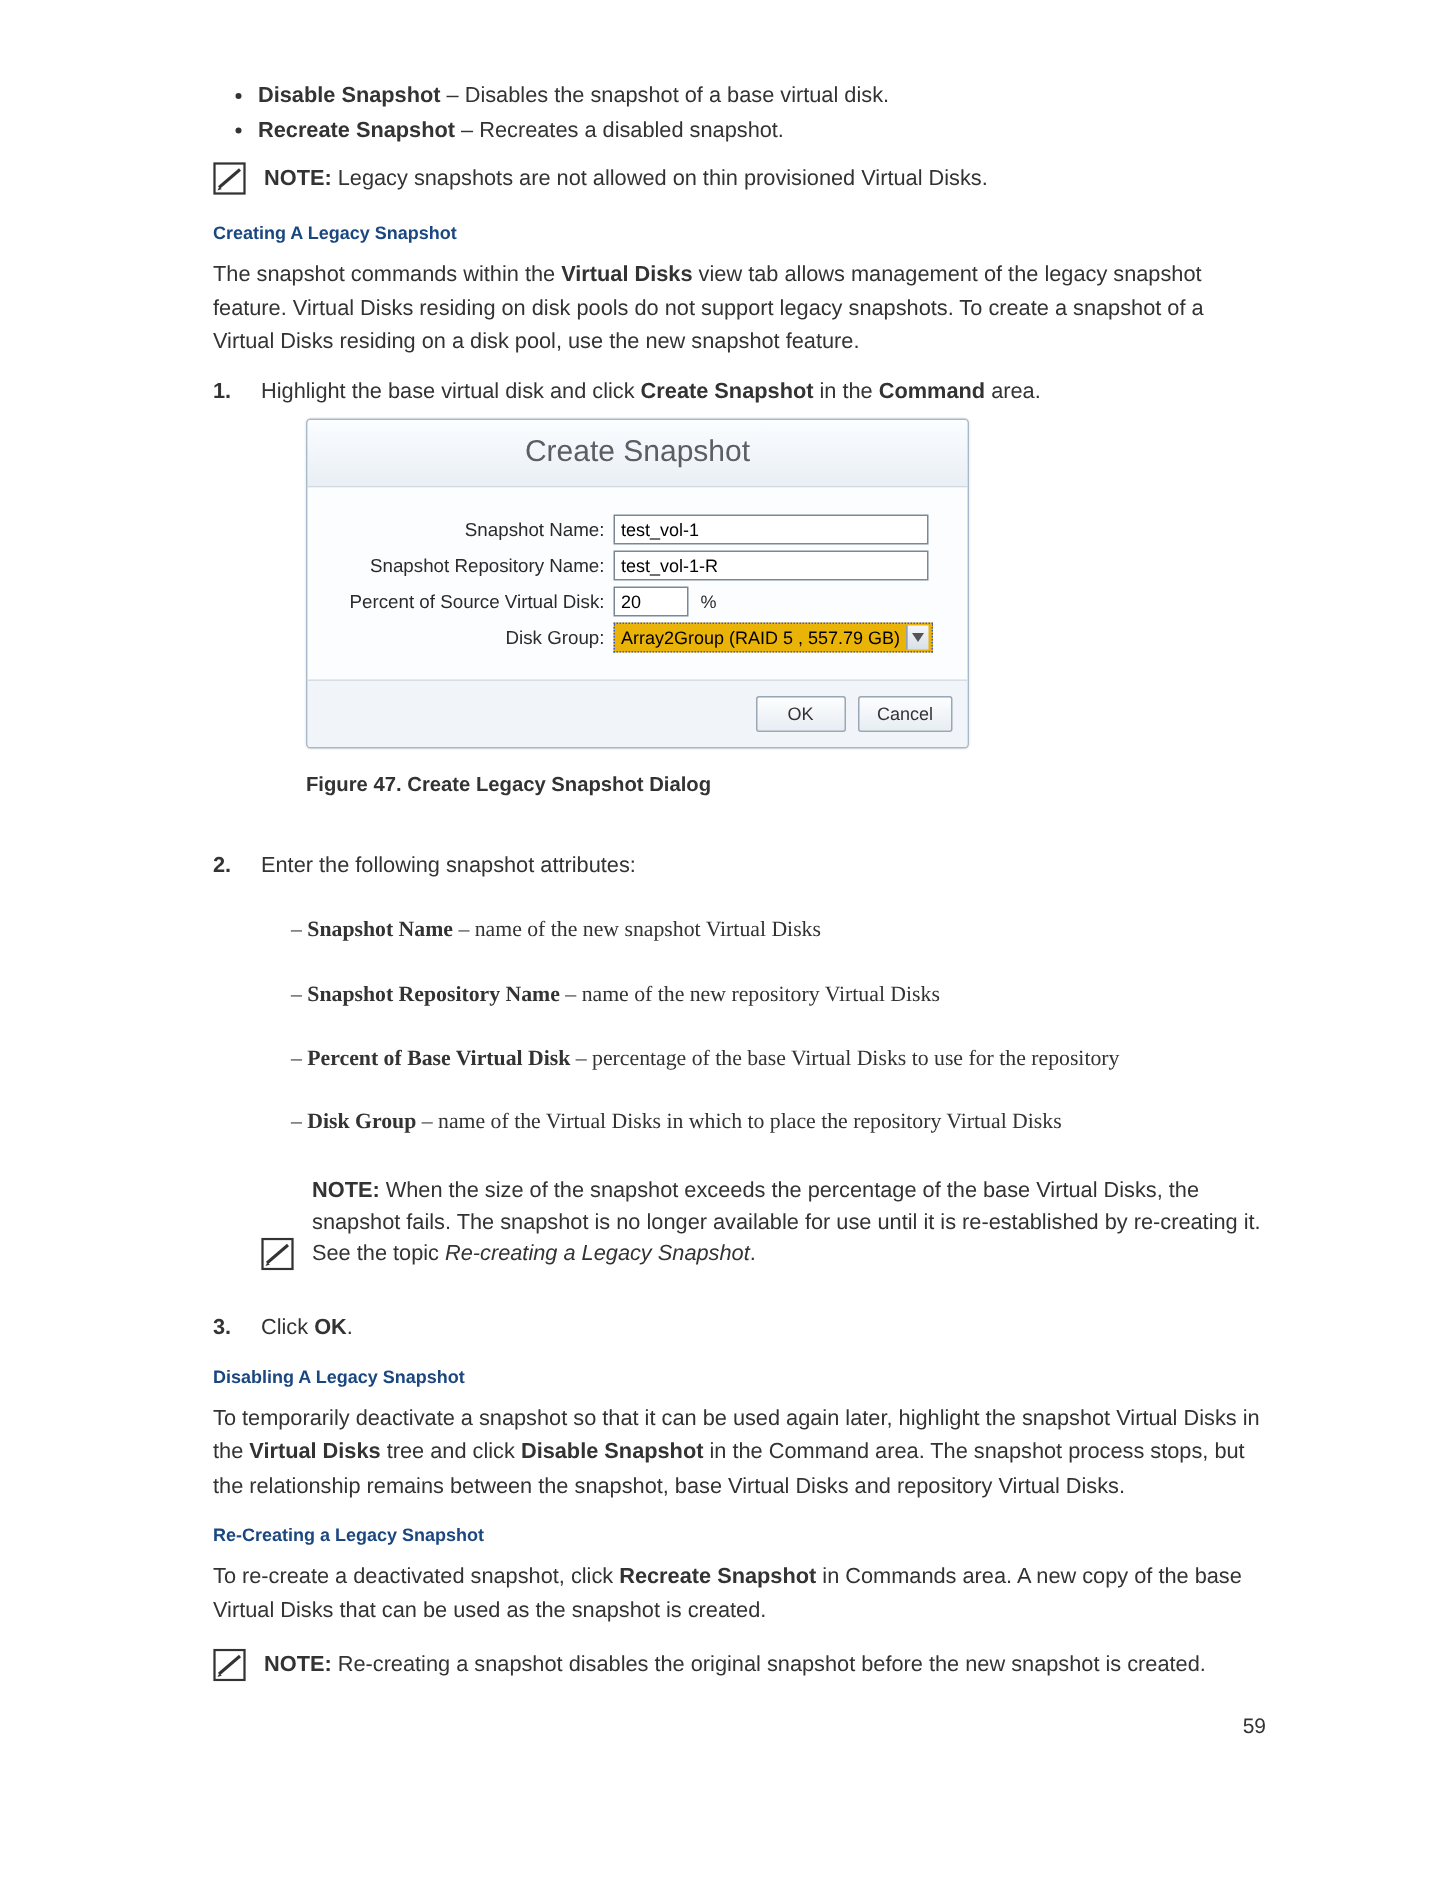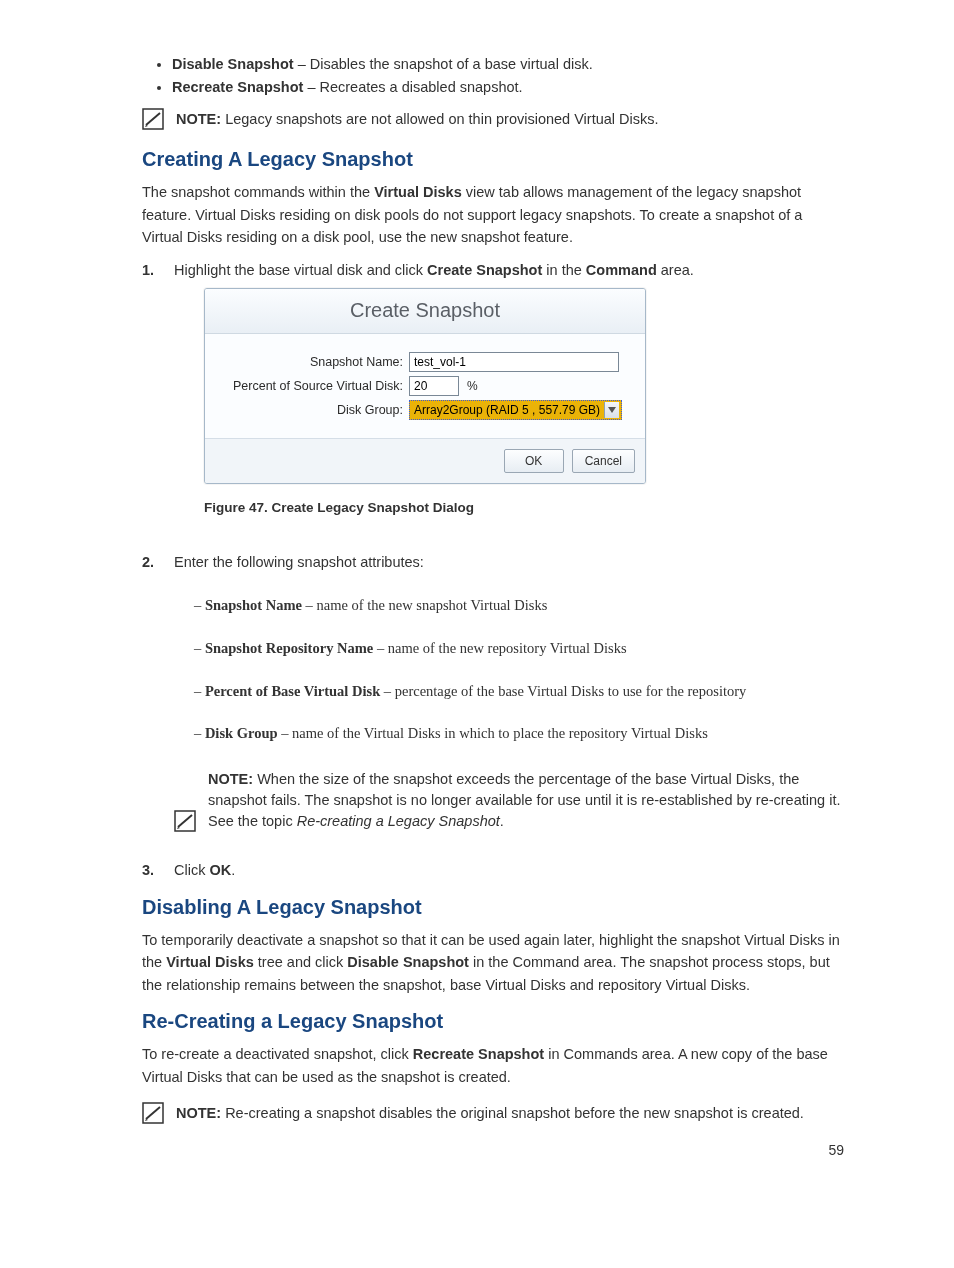--- a/index.html
+++ b/index.html
@@ -39,21 +39,21 @@
   }
   .note-icon {
     flex: 0 0 auto;
     margin-top: 2px;
   }
   .note-icon svg { display: block; }
   .note-body { flex: 1 1 auto; line-height: 1.45; }
   .note-body .italic { font-style: italic; }
   h3.section {
     color: #1a4780;
-    font-size: 20px;
+    font-size: 12px;
     font-weight: 700;
     margin: 14px 0 10px 0;
   }
   p.body { margin: 0 0 12px 0; line-height: 1.55; }
   ol.steps { list-style: none; padding-left: 0; margin: 0; }
   ol.steps > li {
     display: flex;
     align-items: flex-start;
     gap: 14px;
     margin: 4px 0 10px 0;
@@ -204,20 +204,24 @@
         <div class="fig-block">
           <div class="dialog">
             <div class="dialog-title">Create Snapshot</div>
             <div class="dialog-body">
 
               <div class="form-row">
                 <span class="lbl">Snapshot Name:</span>
                 <input class="txt" value="test_vol-1" style="">
               </div>
 
+              <div class="form-row">
+                <span class="lbl">Snapshot Repository Name:</span>
+                <input class="txt" value="test_vol-1-R" style="">
+              </div>
 
               <div class="form-row">
                 <span class="lbl">Percent of Source Virtual Disk:</span>
                 <input class="txt small" value="20" style="">
                 <span class="pct">%</span>
               </div>
 
               <div class="form-row">
                 <span class="lbl">Disk Group:</span>
                 <span class="combo">

